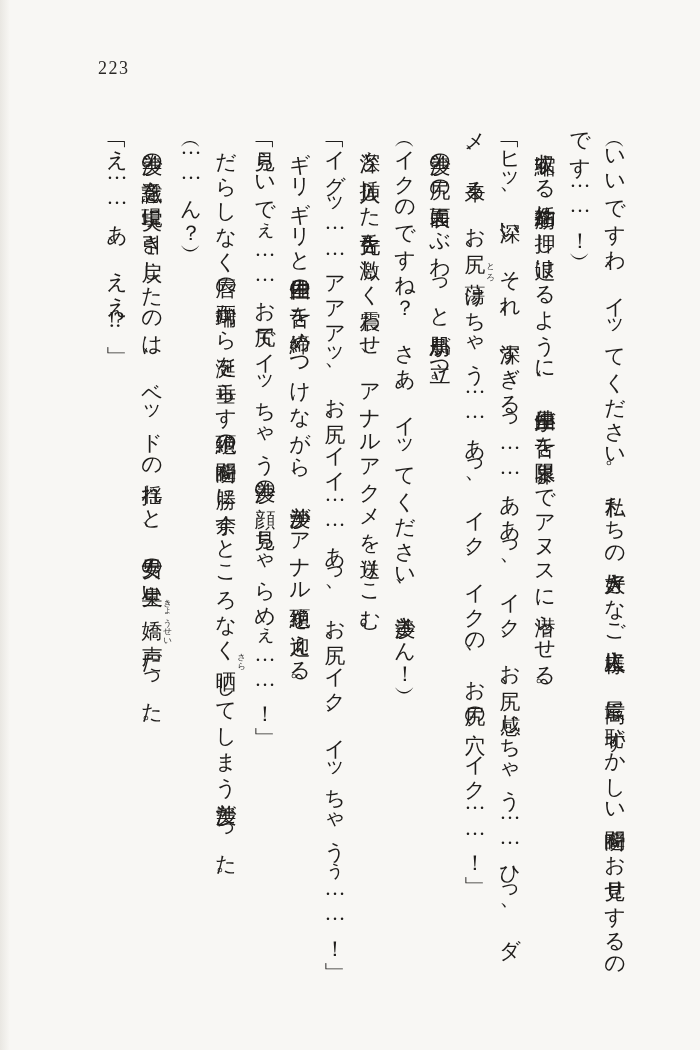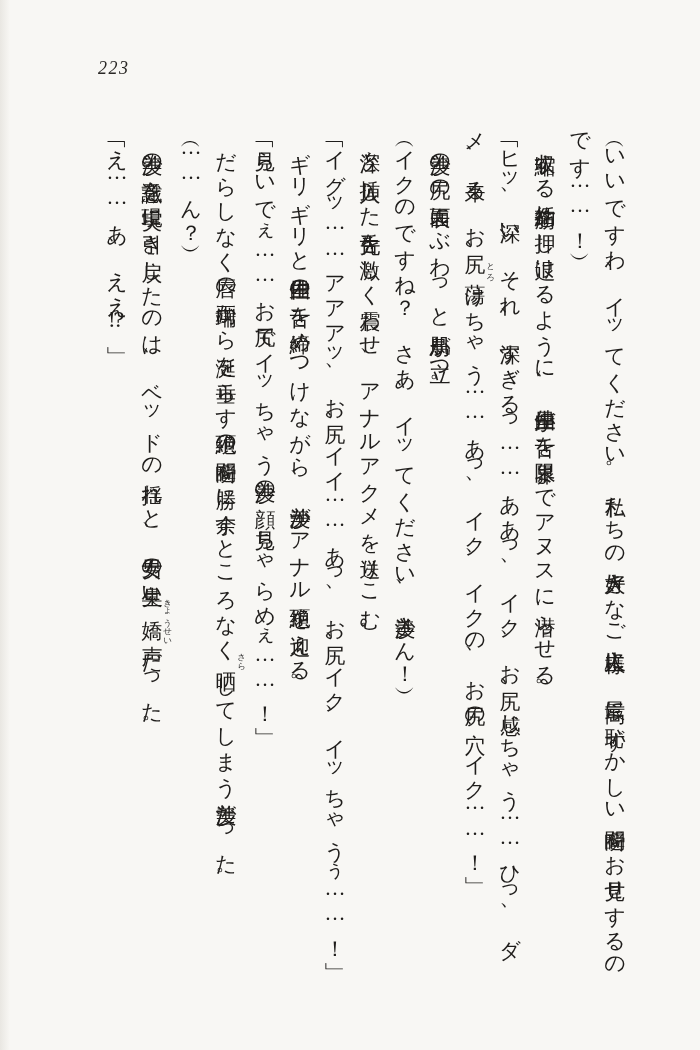--- a/index.html
+++ b/index.html
@@ -20,21 +20,20 @@
       linear-gradient(to right, #e9e7e2 0px, rgba(233,231,226,0) 10px),
       var(--paper);
     color:var(--ink);
   }
   .page-number{
     position:absolute;
     top:58px;left:98px;
     font-size:18px;
     letter-spacing:1.5px;
     color:#2a2826;
-    font-style:italic;
   }
   .page-text{
     position:absolute;
     top:118px;
     right:68px;
     height:857px;
     width:566px;
     writing-mode:vertical-rl;
     text-orientation:upright;
     font-size:21px;

